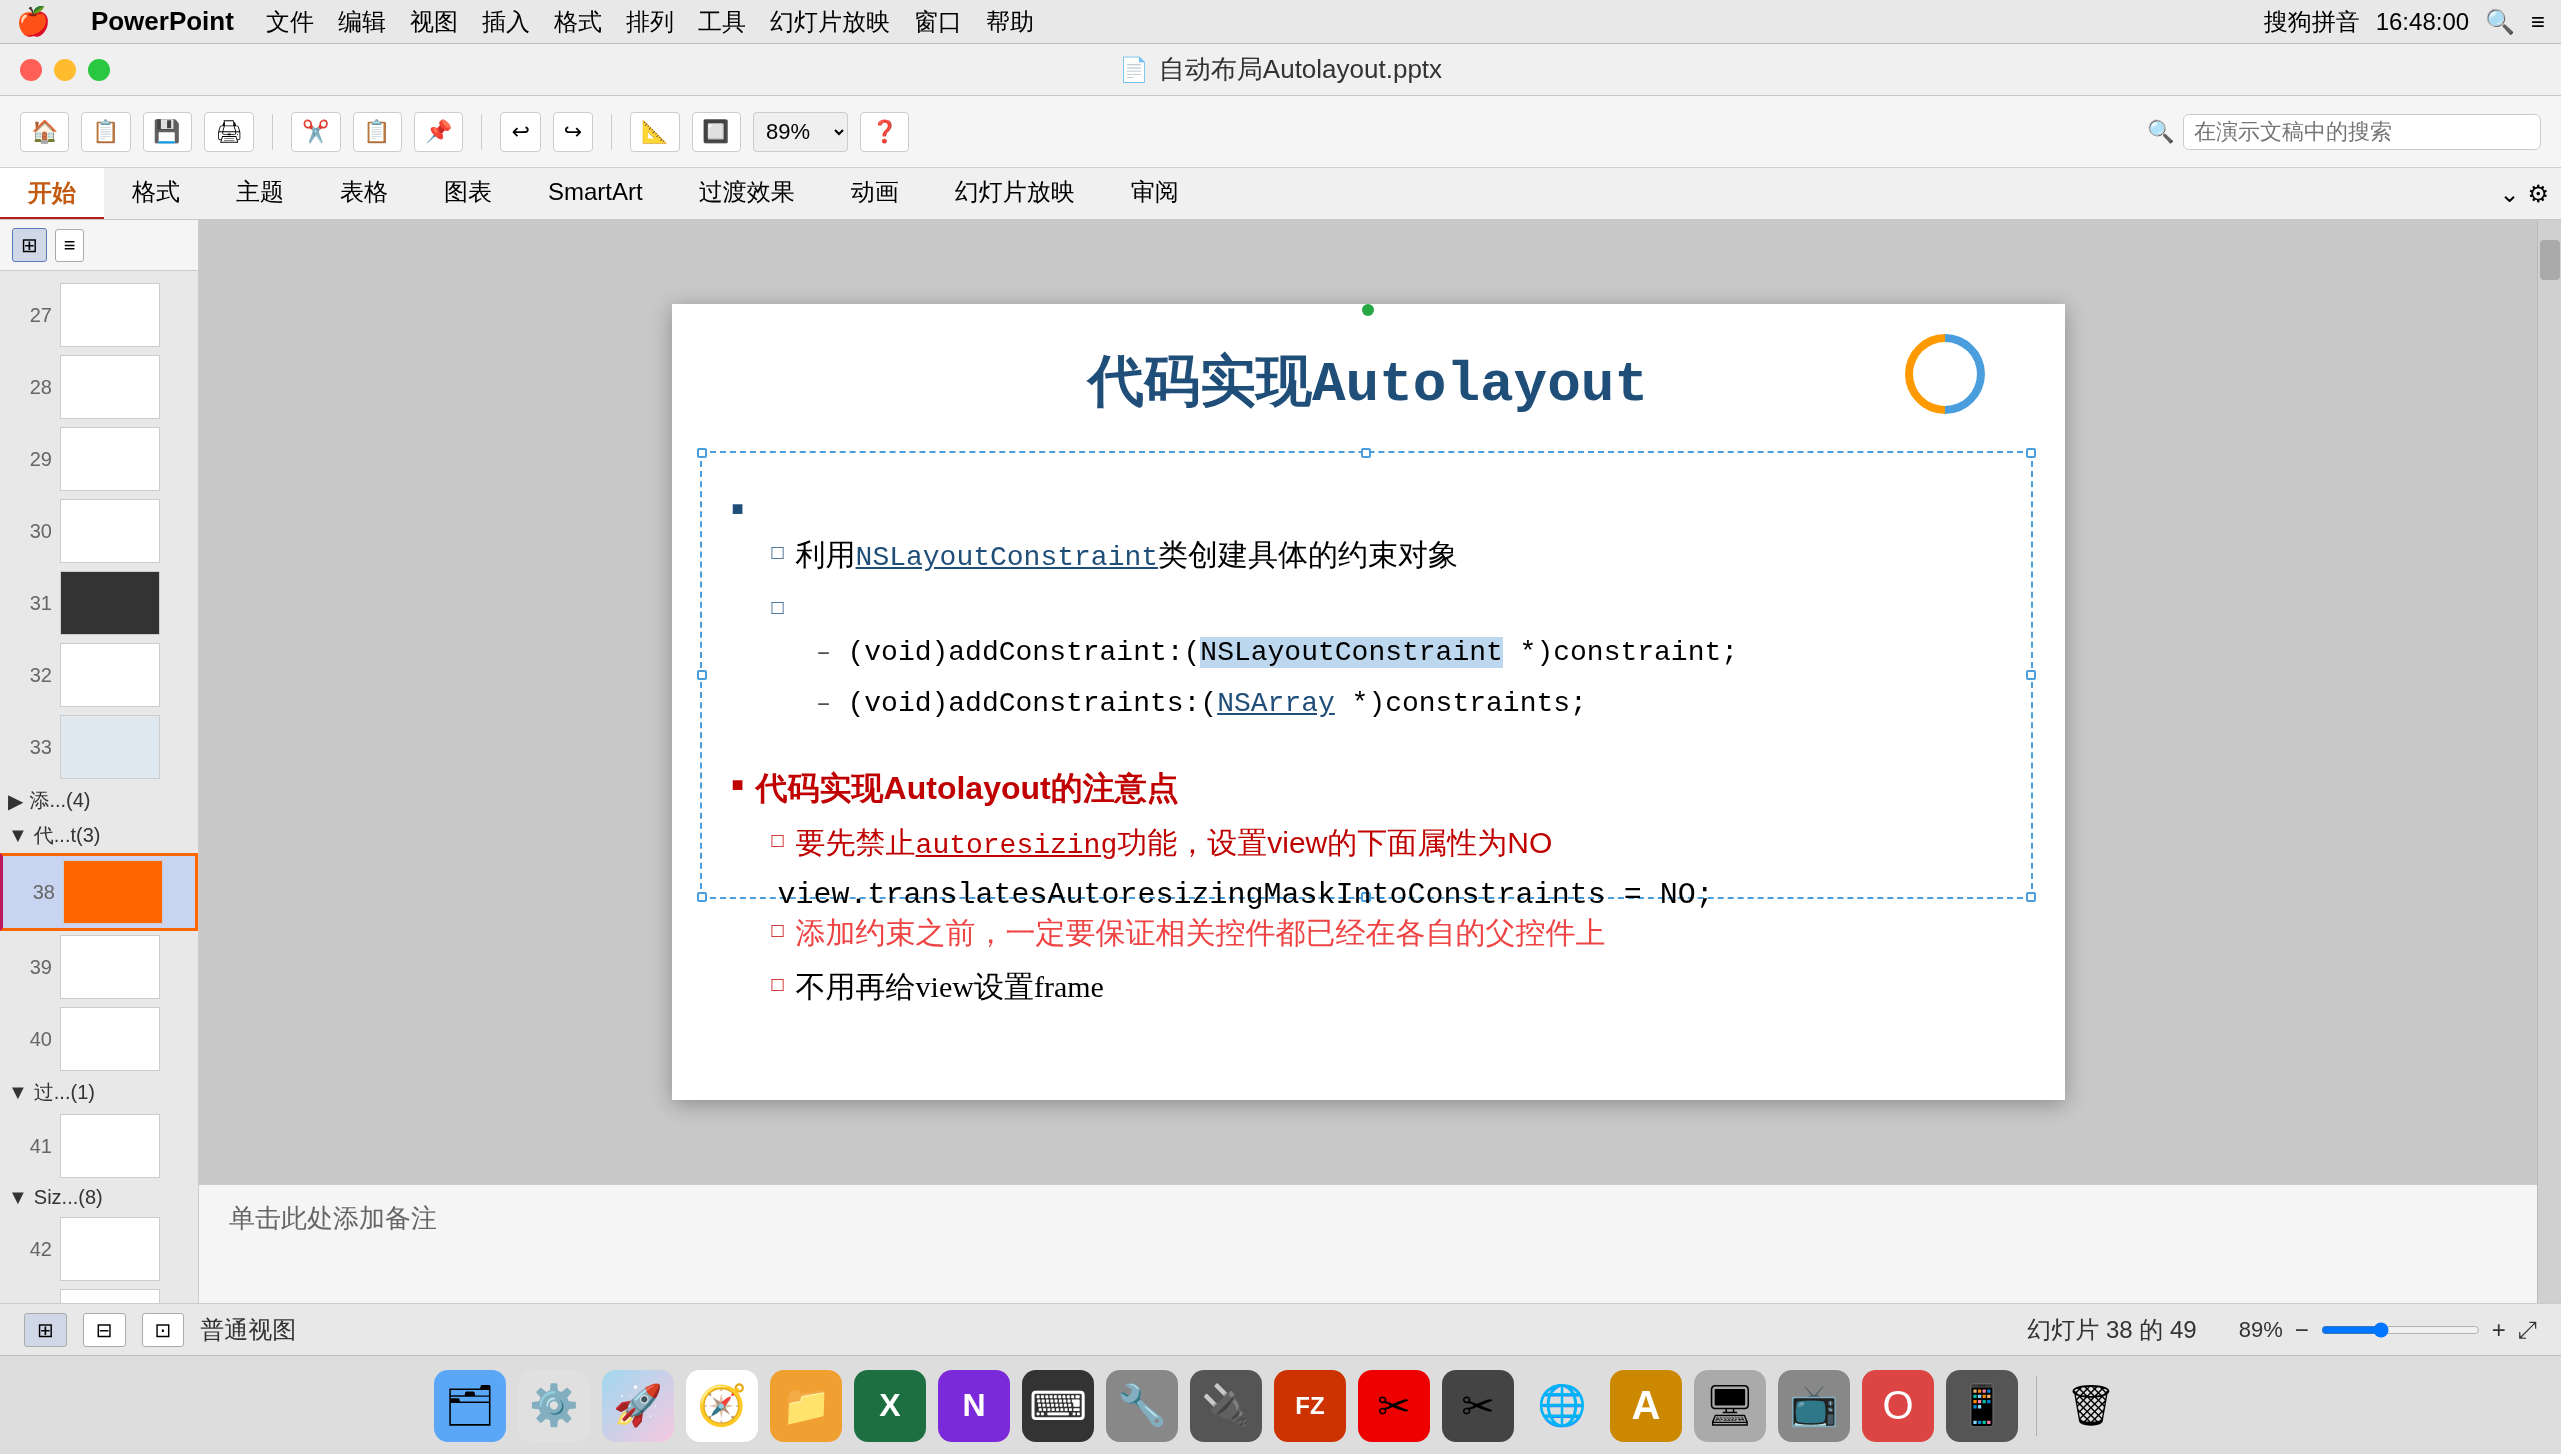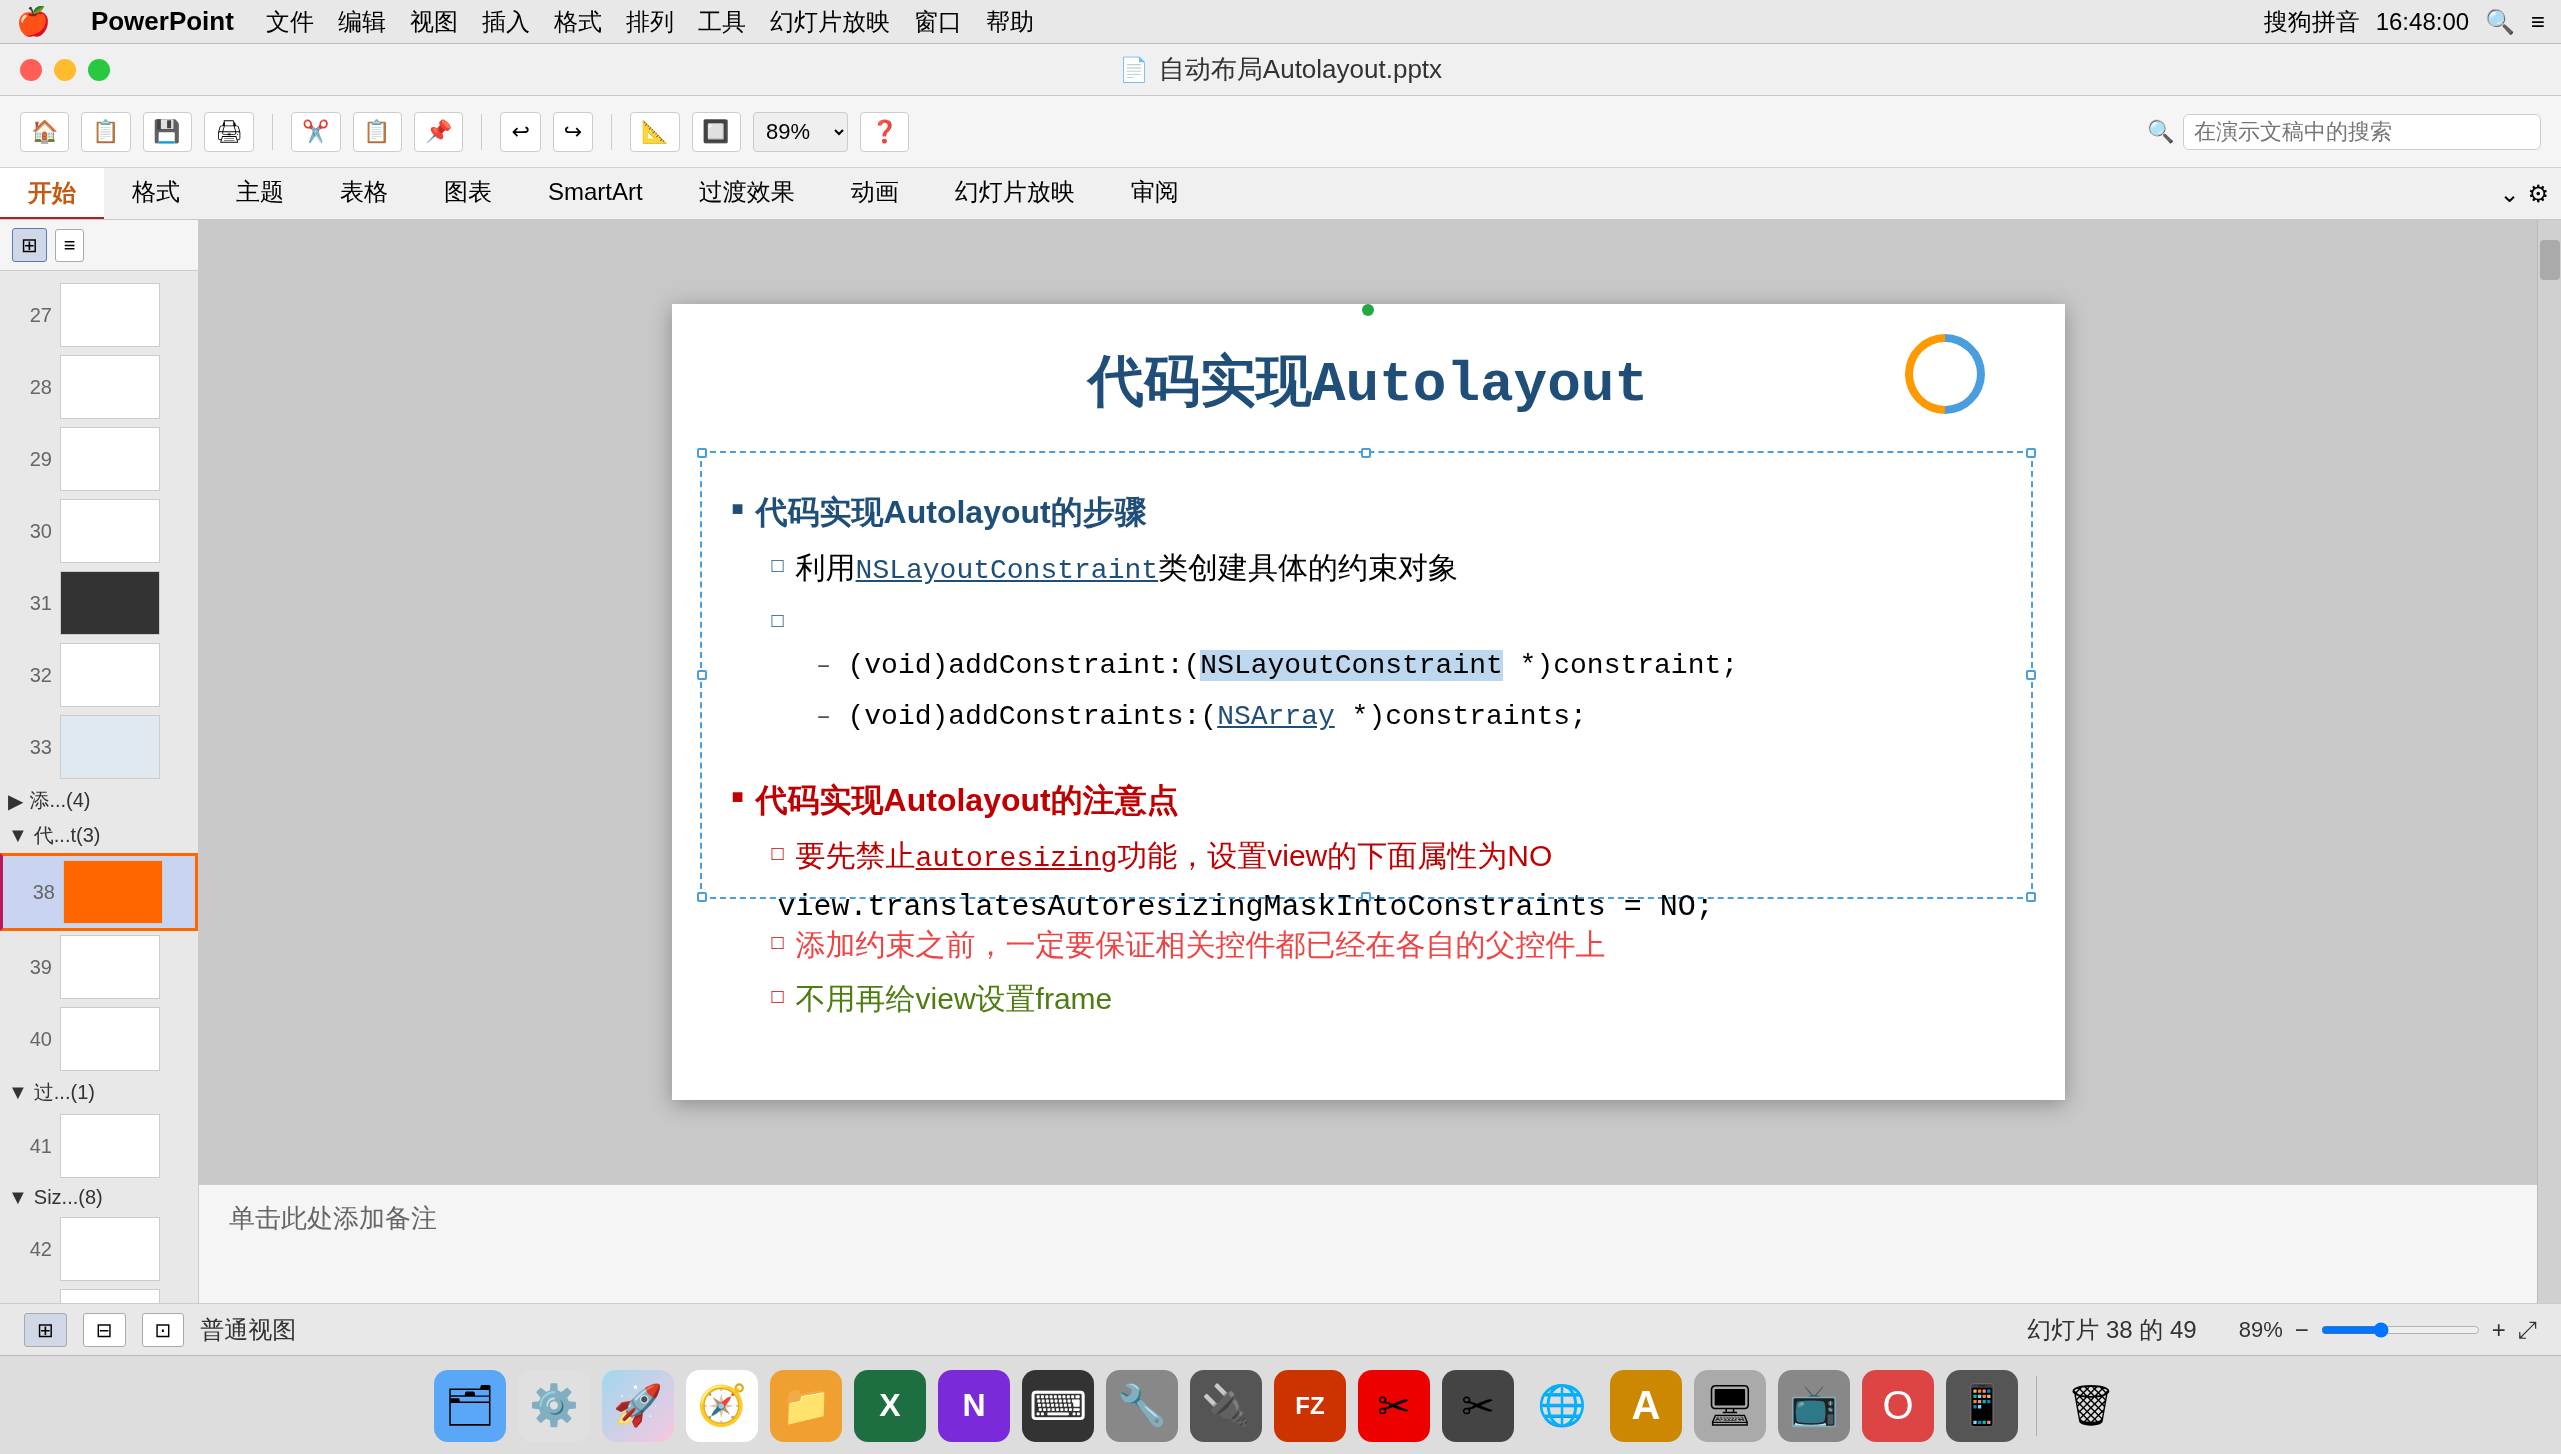--- a/index.html
+++ b/index.html
@@ -356,21 +356,20 @@
             <div style="position:absolute;top:0;left:50%;transform:translateX(-50%);width:12px;height:12px;background:#28a745;border-radius:50%;"></div>
             <h1 class="slide-title">
               <span>代码实现</span><span class="mono">Autolayout</span>
             </h1>
           </div>
 
           <div class="content-box">
 
             <div class="bullet-item">
               <span class="bullet-icon square-filled">■</span>
-              <span style="color:#1f4e79;font-size:32px;font-weight:bold;">代码实现Autolayout的步骤</span>
             </div>
 
             <div class="bullet-item" style="margin-left:40px;">
               <span class="bullet-icon square-hollow">□</span>
               <span>
                 利用<span class="text-mono" style="color:#1f4e79;text-decoration:underline;">NSLayoutConstraint</span>类创建具体的约束对象
               </span>
             </div>
 
             <div class="bullet-item" style="margin-left:40px;">
@@ -409,21 +408,21 @@
               <span class="text-mono" style="font-size:30px;color:#000;">view.translatesAutoresizingMaskIntoConstraints = NO;</span>
             </div>
 
             <div class="bullet-item" style="margin-left:40px;">
               <span class="bullet-icon square-hollow" style="color:#c00000;">□</span>
               <span style="color:#ef4444;">添加约束之前，一定要保证相关控件都已经在各自的父控件上</span>
             </div>
 
             <div class="bullet-item" style="margin-left:40px;">
               <span class="bullet-icon square-hollow" style="color:#c00000;">□</span>
-              <span style="color:#4d7c0f;">不用再给view设置frame</span>
+              <span style="color:#000000;font-family:Liberation Serif, serif;">不用再给view设置frame</span>
             </div>
 
           </div>
         </div>
       </div>
 
       <div class="notes-area">
         <span>单击此处添加备注</span>
       </div>
     </div>

